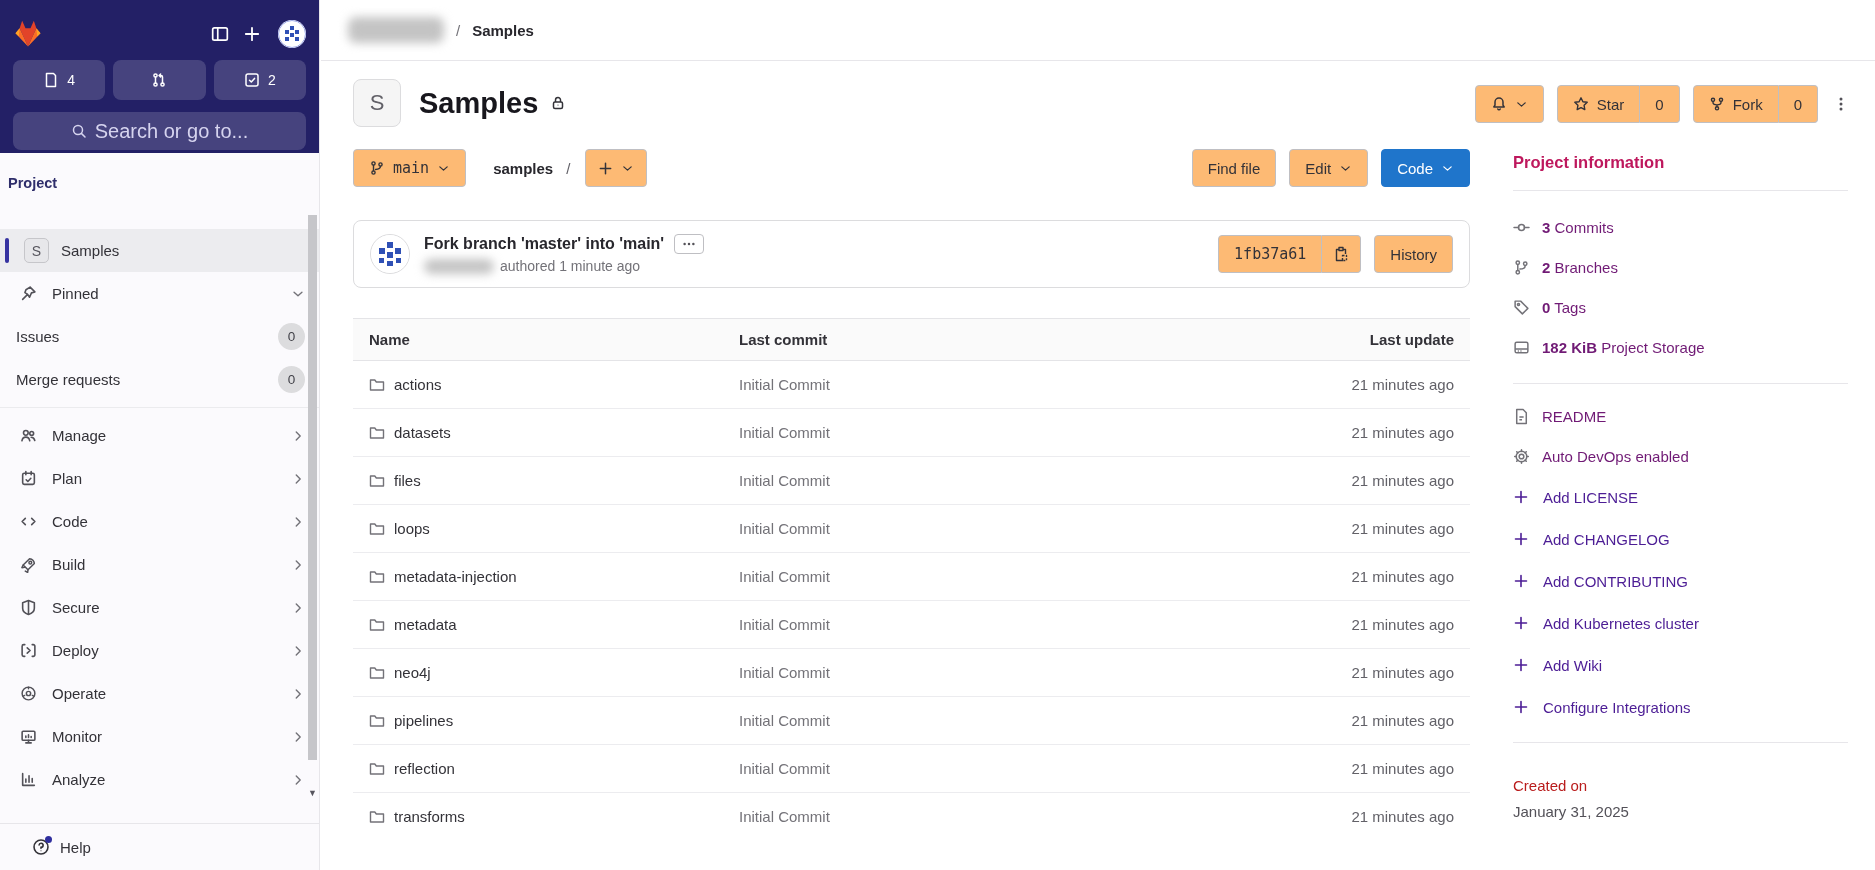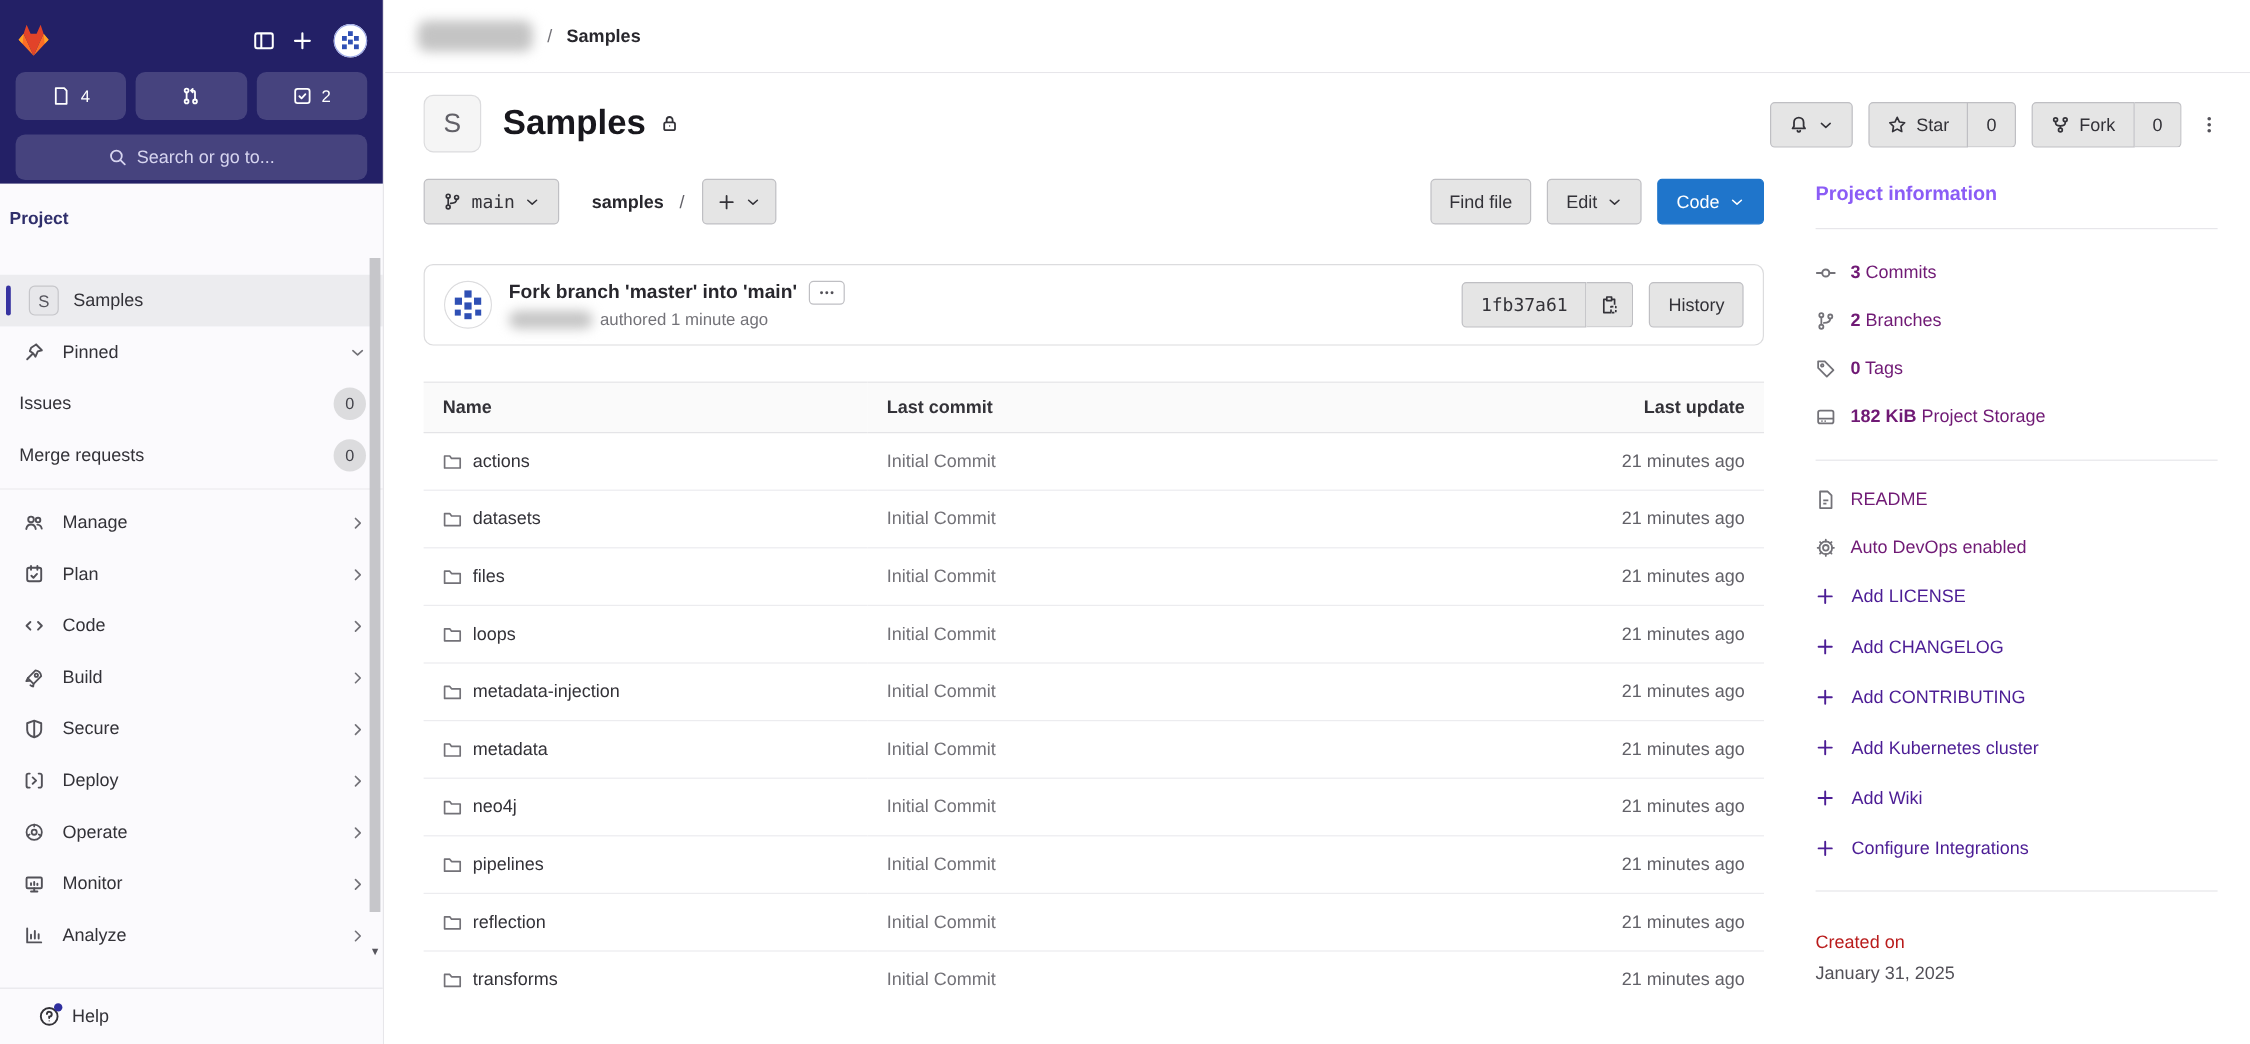--- a/index.html
+++ b/index.html
@@ -15,21 +15,21 @@
   .sidebar-dark { height:153px; background:#232066; padding:12px 13px 0; }
   .dark-row1 { display:flex; align-items:center; height:44px; color:#fff; }
   .dark-row1 .spacer { flex:1; }
   .icon-btn { width:32px; height:32px; display:flex; align-items:center; justify-content:center;
     border-radius:6px; color:#fff; cursor:pointer; }
   .avatar-user { width:28px; height:28px; border-radius:50%; overflow:hidden; background:#fff; margin-left:10px; }
   .shortcuts { display:flex; gap:8px; margin-top:4px; }
   .shortcut { flex:1; height:40px; background:rgba(255,255,255,0.16); border-radius:8px;
     display:flex; align-items:center; justify-content:center; gap:8px; color:#fff; font-size:14px; cursor:pointer; }
   .searchbox { margin-top:12px; height:38px; background:rgba(255,255,255,0.16); border-radius:8px;
-    color:#d6d4ef; display:flex; align-items:center; justify-content:center; gap:8px; font-size:15px; cursor:pointer; }
+    color:#d6d4ef; display:flex; align-items:center; justify-content:center; gap:8px; font-size:20px; cursor:pointer; }
 
   .sidebar-body { padding-top:16px; }
   .section-label { height:28px; line-height:28px; padding:0 8px; margin-bottom:32px;
     font-weight:bold; font-size:14.5px; color:#2f2e6b; }
   .nav-item { height:43px; display:flex; align-items:center; padding:0 14px 0 16px;
     color:#333238; font-size:15px; position:relative; cursor:pointer; }
   .nav-item .ic-cell { width:24px; margin-right:12px; display:flex; justify-content:center; color:#525158; }
   .nav-item.selected { background:#ececef; }
   .nav-item.selected::before { content:""; position:absolute; left:5px; top:9px; width:4px; height:25px;
     border-radius:4px; background:#3632a0; }
@@ -61,21 +61,21 @@
   .main-col { position:absolute; left:32px; top:0; width:1117px; }
 
   .proj-header { display:flex; align-items:center; margin-top:14px; height:56px; }
   .proj-avatar-lg { width:48px; height:48px; border-radius:8px; background:#f5f5f5; border:1px solid #dcdcde;
     display:flex; align-items:center; justify-content:center; font-size:22px; color:#626168; }
   .proj-title { margin-left:18px; font-size:29px; font-weight:bold; color:#18171d; }
   .lock-wrap { margin-left:12px; color:#333238; }
 
   .header-actions { position:absolute; top:24px; right:24px; display:flex; align-items:center; gap:13px; }
   .btn { height:38px; display:inline-flex; align-items:center; gap:8px; padding:0 15px;
-    border:1px solid #bfbfc3; border-radius:4px; background:#e5e5e5; color:#333238; font-size:15px; cursor:pointer;
+    border:1px solid #bfbfc3; border-radius:4px; background:#fdba74; color:#333238; font-size:15px; cursor:pointer;
     font-family:"Liberation Sans", sans-serif; }
   .btn-group { display:flex; }
   .btn-group .btn:first-child { border-radius:4px 0 0 4px; }
   .btn-group .btn:last-child { border-radius:0 4px 4px 0; border-left:none; }
   .btn-primary { background:#1f75cb; border-color:#1f75cb; color:#fff; }
   .kebab { color:#535158; padding:4px 2px; cursor:pointer; }
 
   .ref-row { display:flex; align-items:center; margin-top:18px; height:38px; }
   .mono { font-family:"DejaVu Sans Mono","Liberation Mono",monospace; }
   .path-name { margin-left:27px; font-weight:bold; color:#28272d; }
@@ -103,21 +103,21 @@
   .tree-table td { padding:15px 16px; border-bottom:1px solid #ececef; font-size:15px; }
   .tree-table tr:last-child td { border-bottom:none; }
   .name-cell { display:flex; align-items:center; gap:9px; color:#333238; cursor:pointer; }
   .name-cell .ic { color:#737278; }
   .commit-cell { color:#737278; cursor:pointer; }
   .updated-cell { color:#626168; }
   .col-name { width:370px; } .col-commit { width:auto; } .col-updated { width:360px; }
 
   
   .info-col { position:absolute; left:1192px; top:0; width:335px; }
-  .info-title { margin-top:92px; font-size:16.5px; font-weight:bold; color:#8b5cf6; }
+  .info-title { margin-top:92px; font-size:16.5px; font-weight:bold; color:#be185d; }
   .info-div { border-top:1px solid #e7e6ea; margin-top:18px; }
   .info-list { margin-top:16px; }
   .info-item { height:40px; display:flex; align-items:center; gap:12px; color:#701a75;text-align:right; }
   .info-item .ic { color:#737278; }
   .info-item b { font-weight:bold; }
   .info-link { height:42px; display:flex; align-items:center; gap:14px; color:#4c1d95; cursor:pointer; }
   .created-label { margin-top:34px; font-weight:normal; color:#b91c1c; }
   .created-date { margin-top:9px; color:#535158; }
 </style>
 </head>

